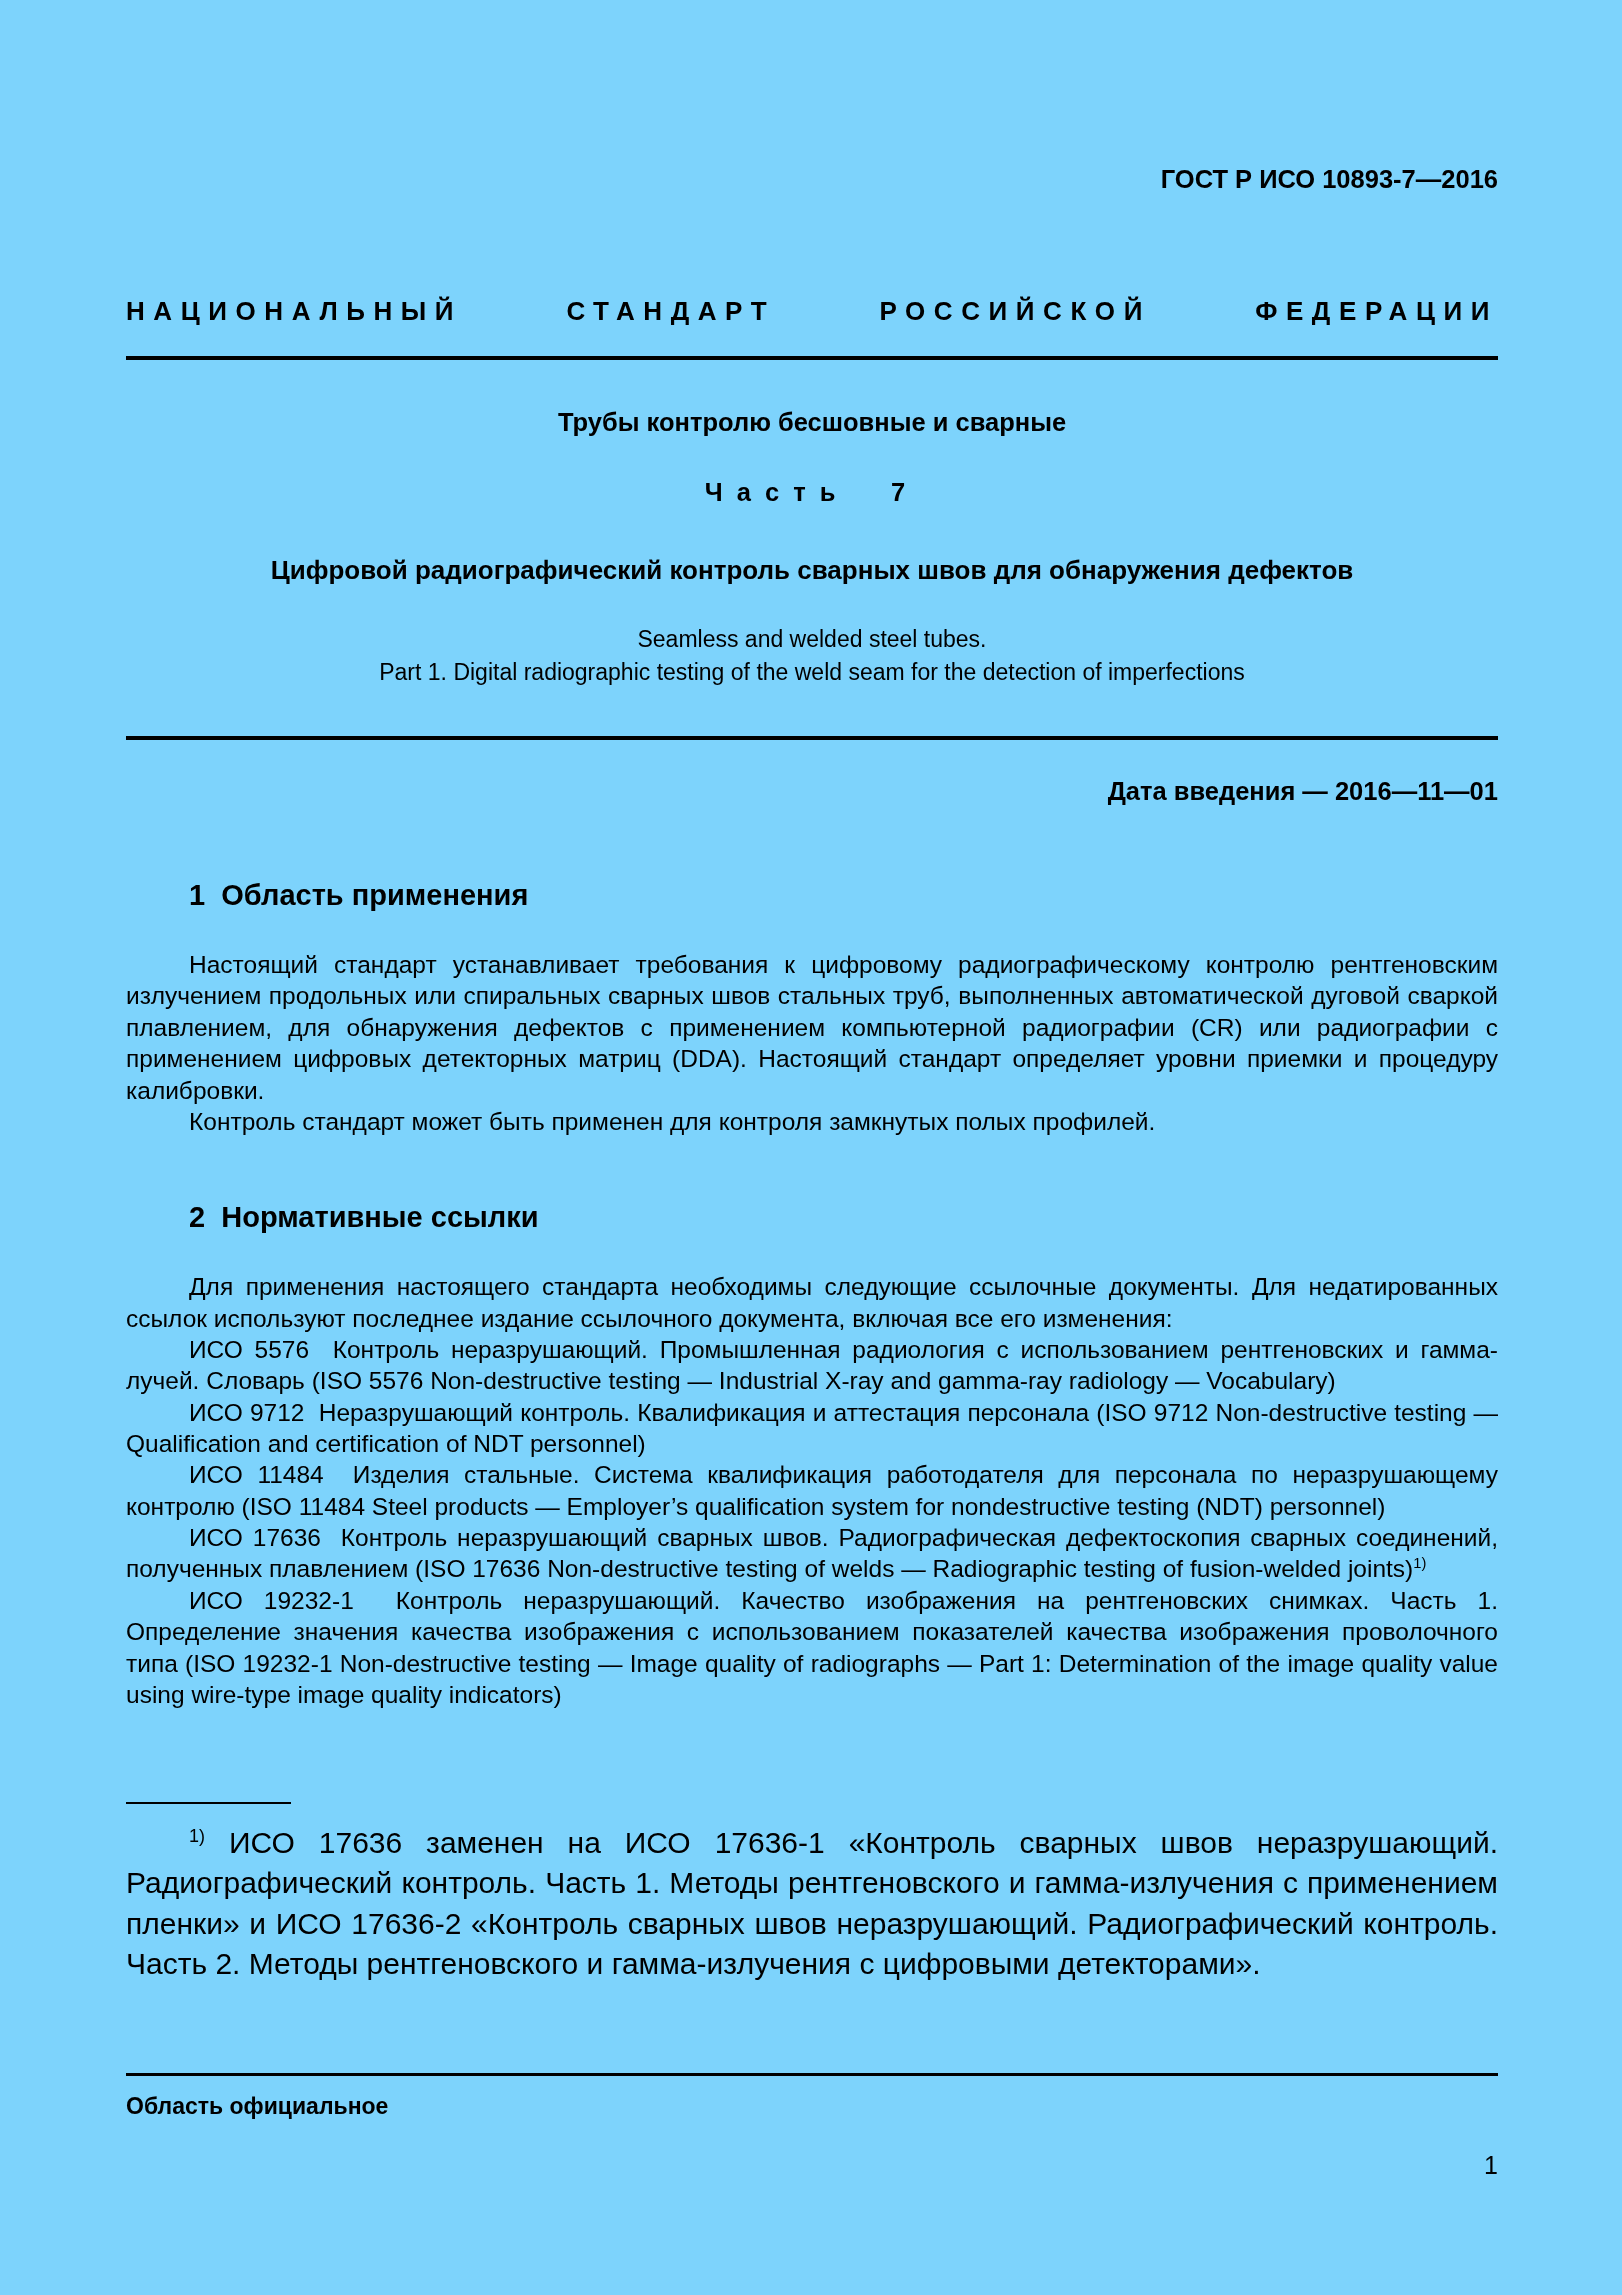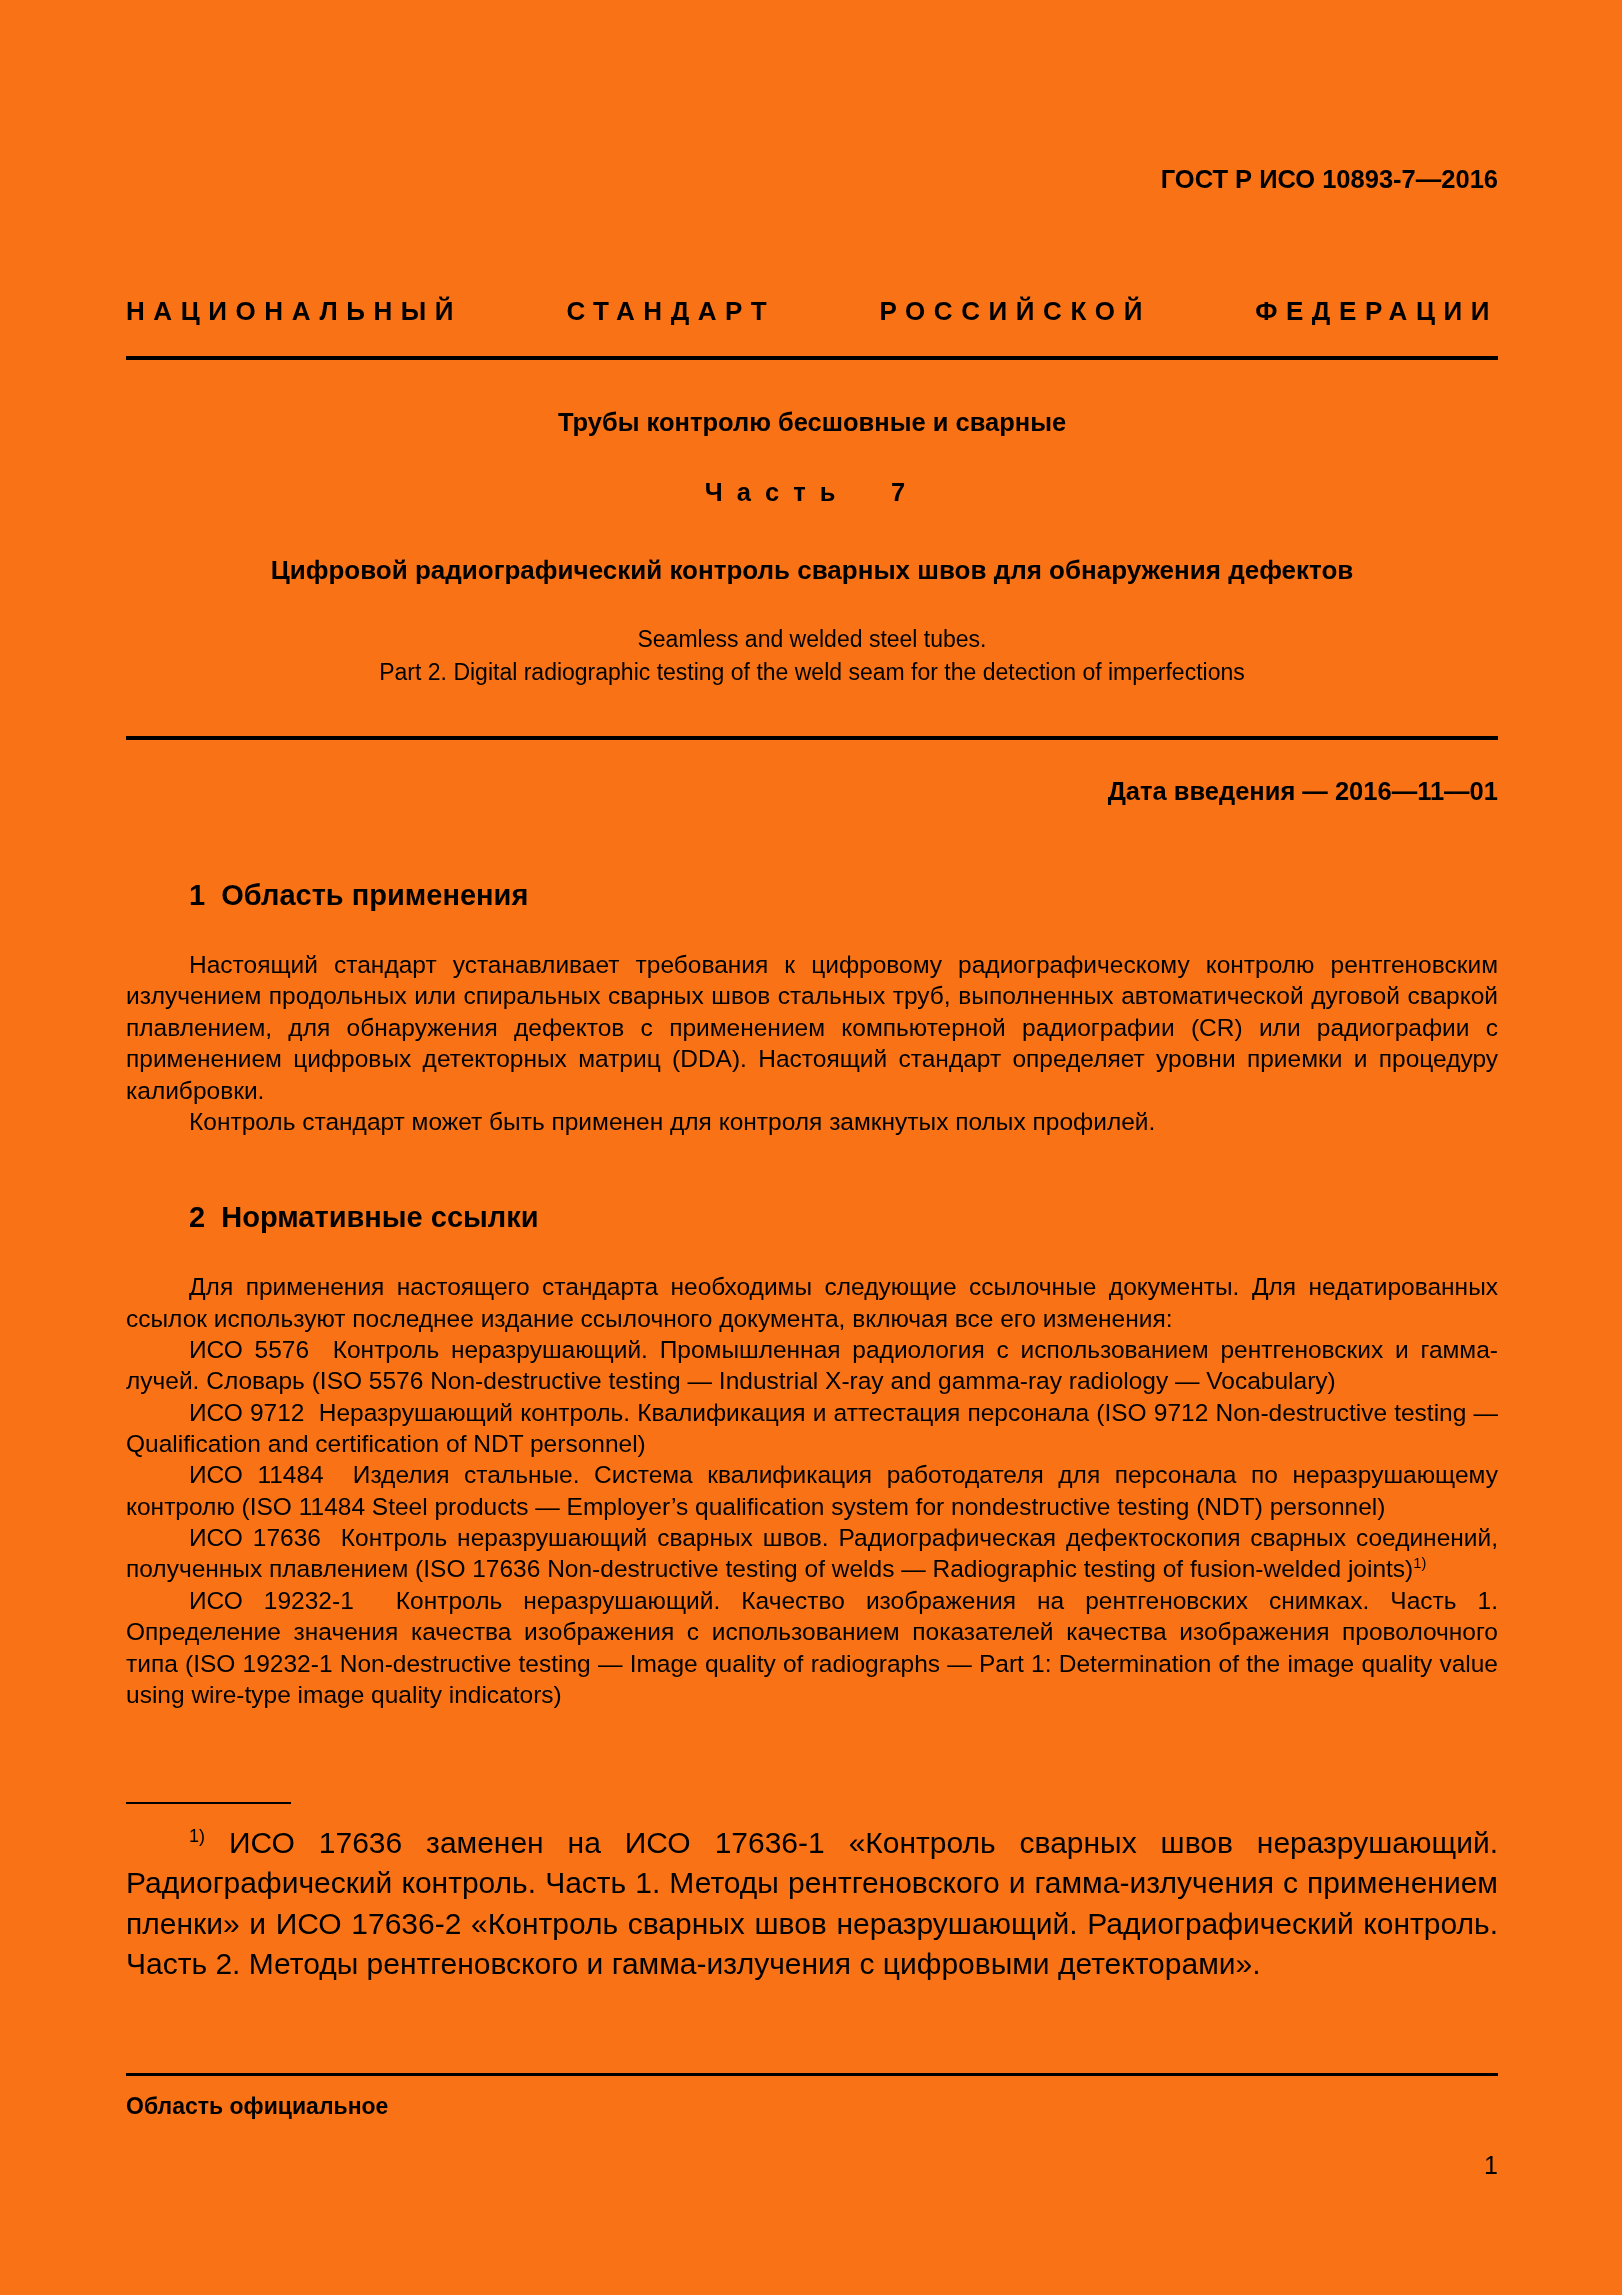--- a/index.html
+++ b/index.html
@@ -1,21 +1,21 @@
 <!DOCTYPE html>
 <html style="font-size:10.5px"><head>
 <meta charset="utf-8">
 <style>
   * { margin: 0; padding: 0; box-sizing: border-box; }
   html, body { background: #ffffff; }
   .page {
     position: relative;
     width: 1623px;
     height: 2295px;
-    background: #f97316;
+    background: #7dd3fc;
     color: #000000;
     font-family: "Liberation Sans", "DejaVu Sans", sans-serif;
     overflow: hidden;
   }
   .content {
     position: absolute;
     top: 0;
     left: 126px;
     width: 1372px;
   }
@@ -139,21 +139,21 @@
     <div class="rule rule-top"></div>
 
     <div class="title-ru">Трубы контролю бесшовные и сварные</div>
 
     <div class="part-label">Часть 7</div>
 
     <div class="subtitle-ru">Цифровой радиографический контроль сварных швов для обнаружения дефектов</div>
 
     <div class="title-en">
       <div>Seamless and welded steel tubes.</div>
-      <div>Part 2. Digital radiographic testing of the weld seam for the detection of imperfections</div>
+      <div>Part 1. Digital radiographic testing of the weld seam for the detection of imperfections</div>
     </div>
 
     <div class="rule rule-mid"></div>
 
     <div class="effective-date">Дата введения — 2016—11—01</div>
 
     <h2 class="section-heading">1&nbsp; Область применения</h2>
 
     <p class="para">Настоящий стандарт устанавливает требования к цифровому радиографическому контролю рентгеновским излучением продольных или спиральных сварных швов стальных труб, выполненных автоматической дуговой сваркой плавлением, для обнаружения дефектов с применением компьютерной радиографии (CR) или радиографии с применением цифровых детекторных матриц (DDA). Настоящий стандарт определяет уровни приемки и процедуру калибровки.</p>
     <p class="para">Контроль стандарт может быть применен для контроля замкнутых полых профилей.</p>

